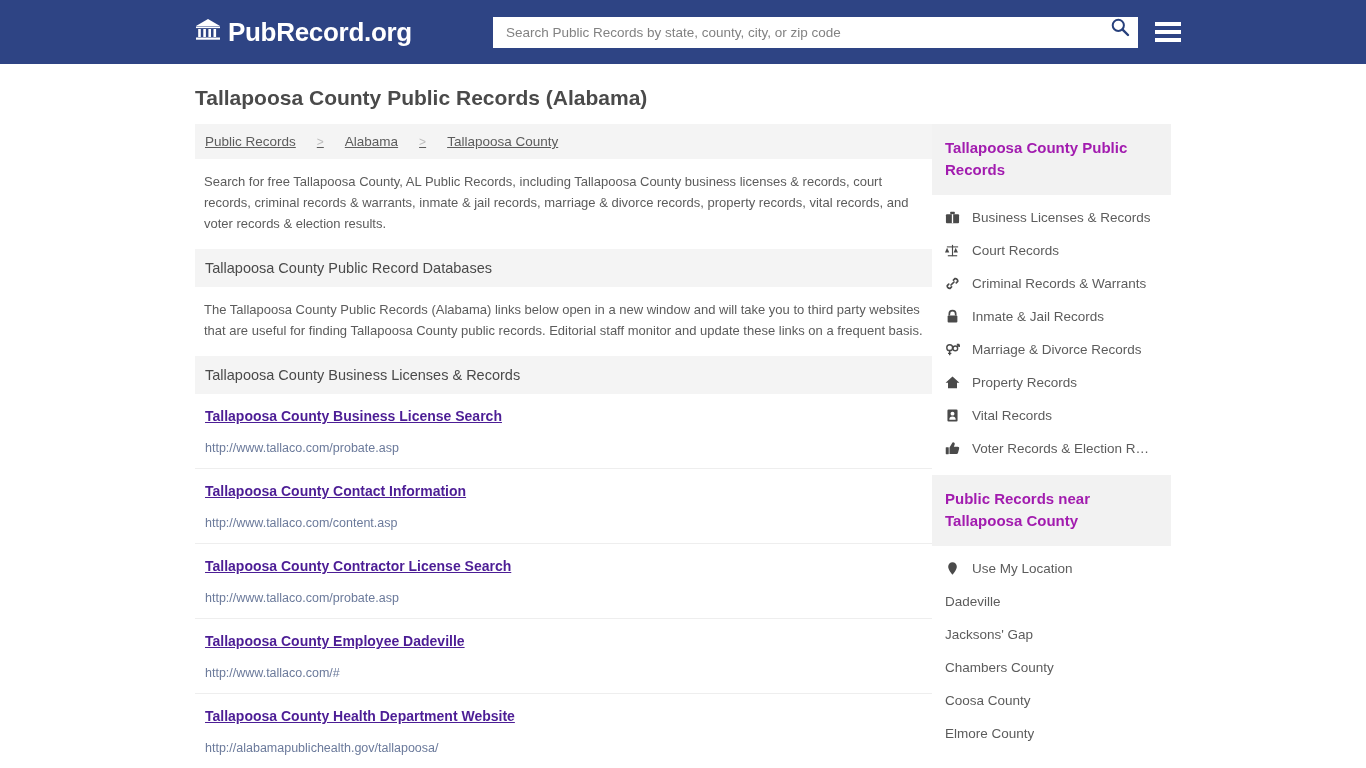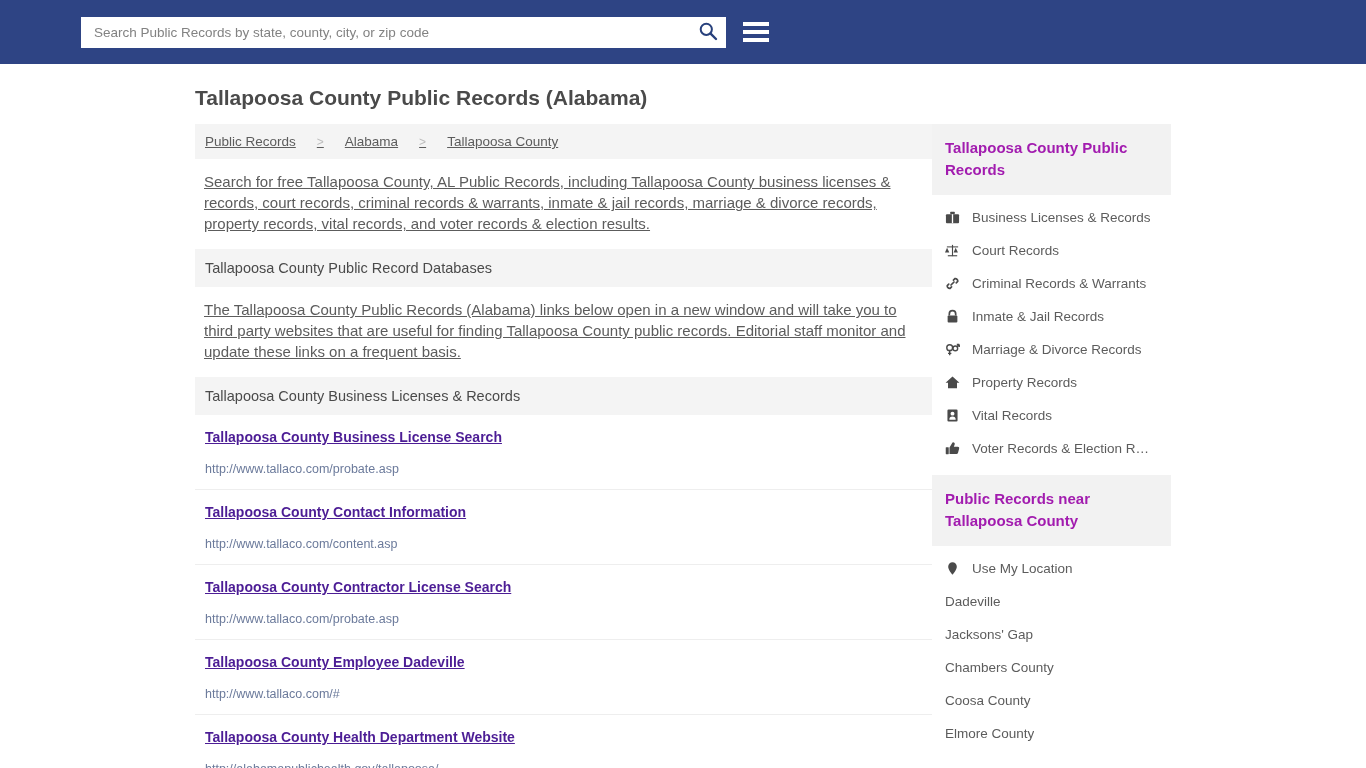--- a/index.html
+++ b/index.html
@@ -40,21 +40,21 @@
   .search-wrap {
     margin-left: 81px;
     display: flex;
     align-items: center;
   }
   .search-box {
     width: 645px;
     height: 31px;
     background: #ffffff;
     display: flex;
-    align-items: center;
+    align-items: flex-start;
     padding: 0 8px 0 11px;
   }
   .search-input {
     flex: 1;
     border: none;
     outline: none;
     font-family: "Liberation Sans", sans-serif;
     font-size: 13.5px;
     color: #333333;
     background: transparent;
@@ -121,26 +121,25 @@
   }
   .breadcrumb a {
     color: #5c5c5c;
     text-decoration: none;
     cursor: pointer;
   }
   .crumb-sep { color: #bdbdbd; font-size: 12px; }
 
   
   .para {
-    font-size: 15px;
+    font-size: 13px;
     color: #5c5c5c;
     line-height: 21px;
     padding: 12px 9px 10px 9px;
     margin: 0;
-    text-decoration: underline;
   }
 
   
   .section-head {
     background: #f4f4f4;
     padding: 11px 10px;
     font-size: 14.5px;
     font-weight: normal;
     color: #4a4a4a;
     margin-top: 5px;
@@ -216,20 +215,34 @@
     text-overflow: ellipsis;
     white-space: nowrap;
   }
   .side-item.no-icon { padding-left: 13px; }
   .side-block-2 { margin-top: 10px; }
 </style>
 </head>
 <body>
 
 <div class="site-header">
+  <div class="logo">
+    <span class="logo-icon">
+      <svg width="26" height="24" viewBox="0 0 26 24">
+        <polygon points="13,1 25,8 1,8" fill="#ffffff"></polygon>
+        <rect x="1" y="8.5" width="24" height="1.6" fill="#ffffff"></rect>
+        <rect x="3.2" y="11" width="2.6" height="8" fill="#ffffff"></rect>
+        <rect x="8.3" y="11" width="2.6" height="8" fill="#ffffff"></rect>
+        <rect x="13.4" y="11" width="2.6" height="8" fill="#ffffff"></rect>
+        <rect x="18.5" y="11" width="2.6" height="8" fill="#ffffff"></rect>
+        <rect x="1" y="19.5" width="24" height="2.2" fill="#ffffff"></rect>
+      </svg>
+    </span>
+    <span class="logo-text">PubRecord.org</span>
+  </div>
 
   <div class="search-wrap">
     <div class="search-box">
       <input class="search-input" type="text" placeholder="Search Public Records by state, county, city, or zip code" style="">
       <button class="search-btn">
         <span>
           <svg width="20" height="20" viewBox="0 0 20 20">
             <circle cx="8.3" cy="8.3" r="5.6" fill="none" stroke="#27407c" stroke-width="2"></circle>
             <line x1="12.6" y1="12.6" x2="18" y2="18" stroke="#27407c" stroke-width="2.4" stroke-linecap="round"></line>
           </svg>

